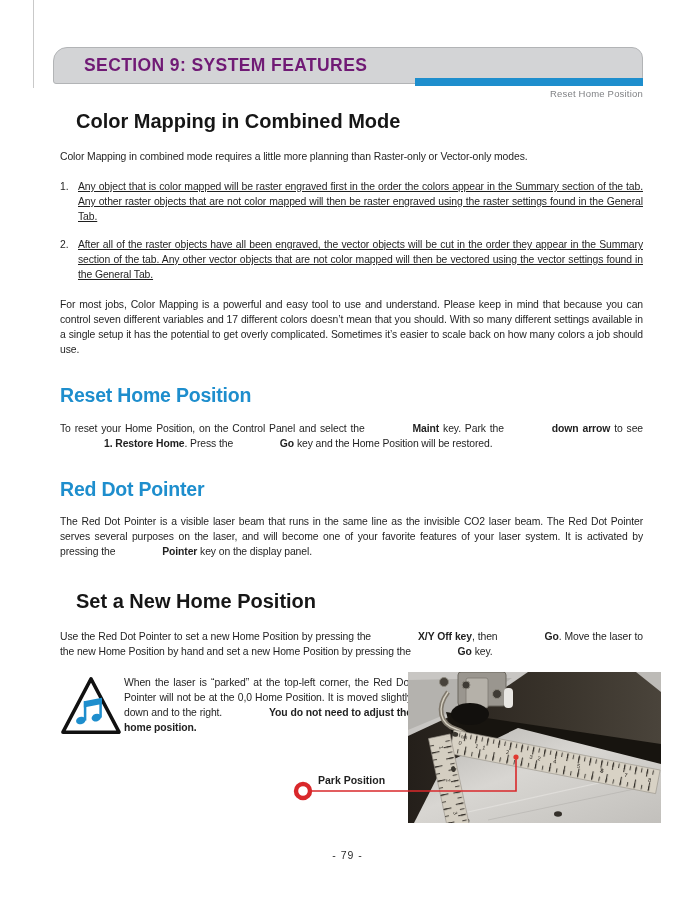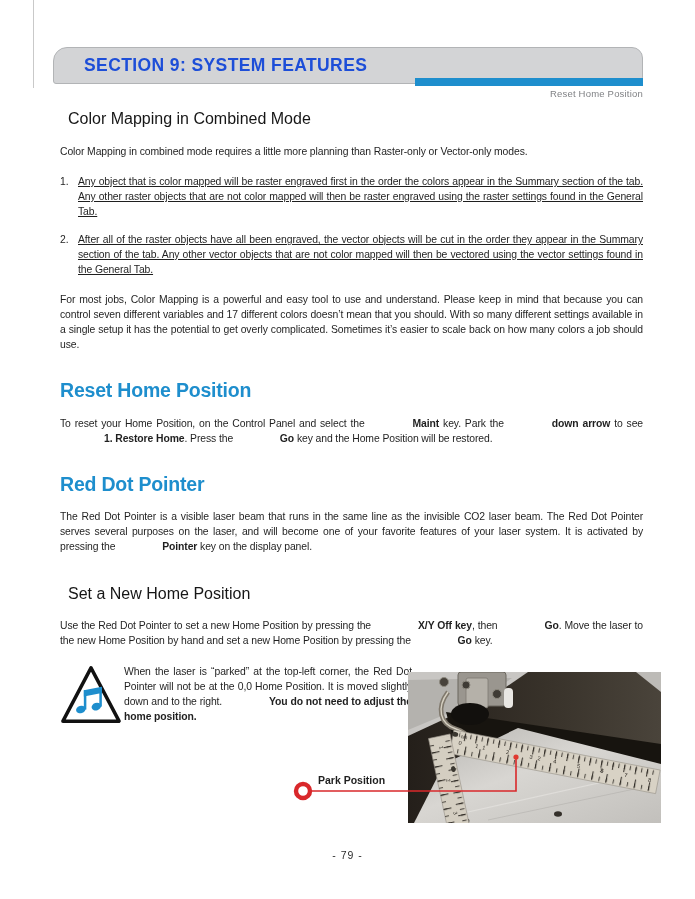--- a/index.html
+++ b/index.html
@@ -15,33 +15,33 @@
 
   
   .banner{
     position:absolute;left:53px;top:47px;width:590px;height:37px;
     background:#d3d4d6;border:1px solid #b2b4b6;
     border-radius:14px 11px 7px 3px;
     box-sizing:border-box;
   }
   .banner-title{
     padding-left:30px;line-height:35px;
-    font-size:17.5px;font-weight:bold;color:#1d4ed8;letter-spacing:0.4px;
+    font-size:17.5px;font-weight:bold;color:#701a75;letter-spacing:0.4px;
   }
   .banner-bar{position:absolute;left:415px;top:78px;width:228px;height:8px;background:#1e8ecd;}
   .breadcrumb{
     position:absolute;top:88px;right:52px;
     font-size:9.5px;color:#808285;letter-spacing:0.2px;
   }
 
   
   .content{position:absolute;left:60px;top:0;width:583px;}
   p, .li-text{font-size:10.4px;line-height:15px;letter-spacing:-0.1px;text-align:justify;margin:0;}
   b{font-weight:bold;padding-left:44px;}
-  .h-black{font-size:16px;font-weight:normal;color:#161616;margin:8px;letter-spacing:0;}
+  .h-black{font-size:20px;font-weight:bold;color:#161616;margin:16px;letter-spacing:0;}
   .h-blue{font-size:19.5px;font-weight:bold;color:#1e8ecd;margin:0;letter-spacing:-0.2px;}
 
   .h-cm{margin-top:110px;}
   .p-intro{margin-top:16px;}
   .olist{margin-top:15px;}
   .oli{display:flex;margin-top:13px;}
   .oli:first-child{margin-top:0;}
   .li-num{width:18px;flex:0 0 18px;font-size:10.4px;line-height:15px;}
   .li-text{flex:1;text-decoration:underline;}
   .p-outro{margin-top:15px;}

